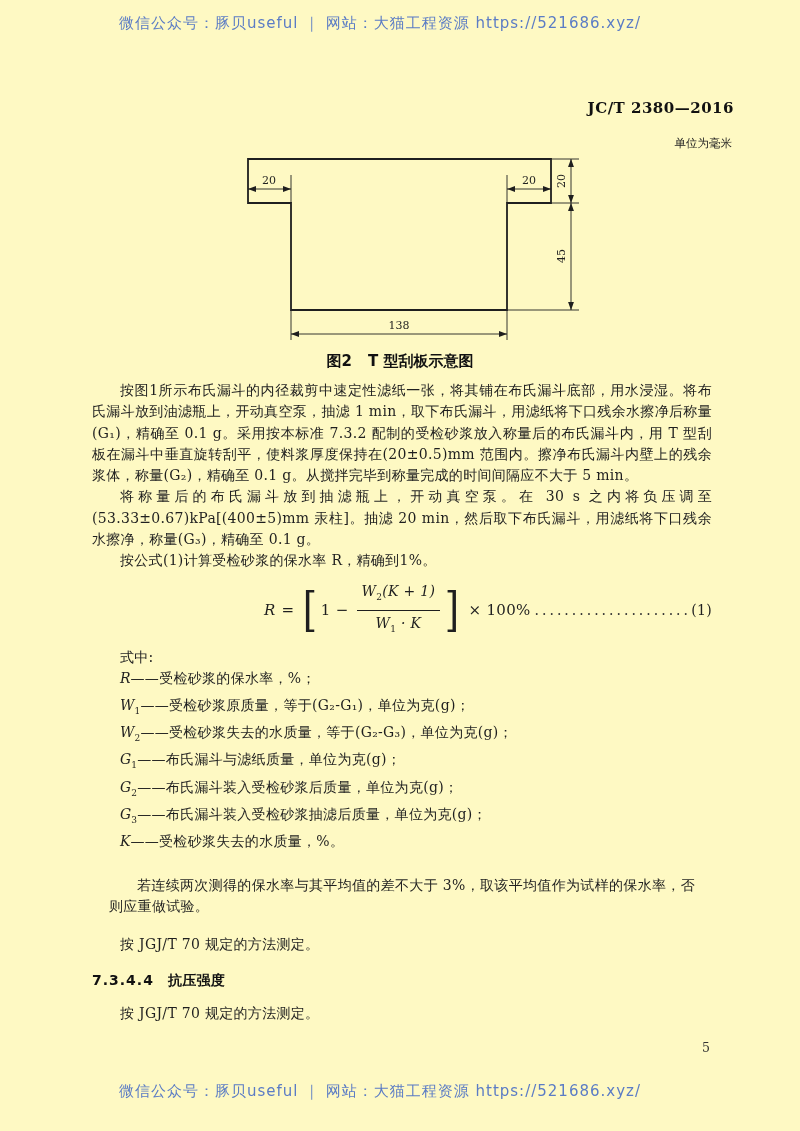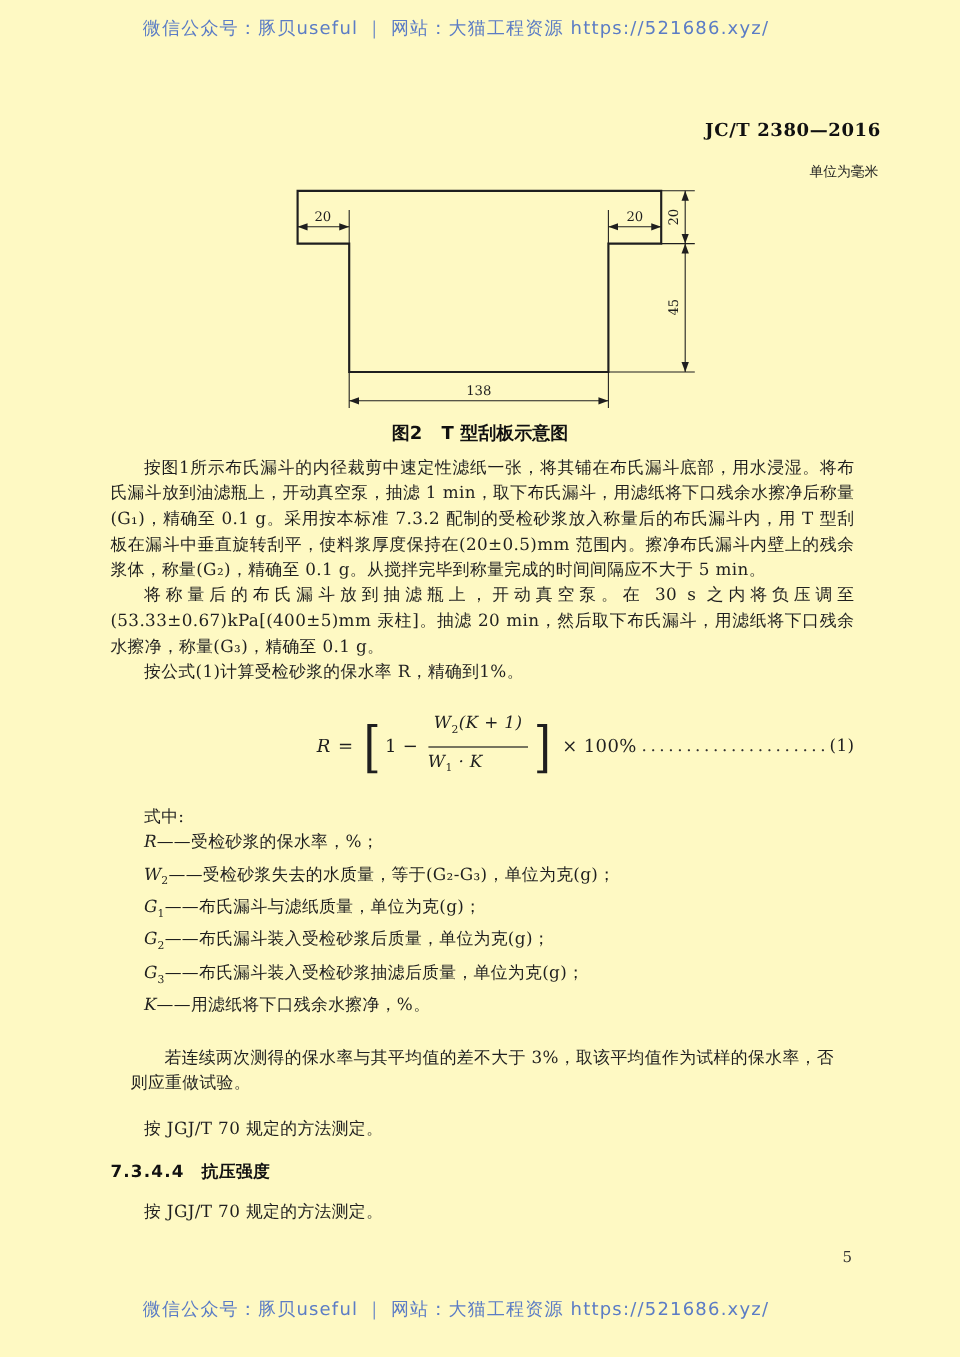--- a/index.html
+++ b/index.html
@@ -31,21 +31,21 @@
     position:absolute;top:380px;left:92px;width:620px;
     font-size:14px;line-height:21.3px;letter-spacing:.3px;color:#1f1f1f;
     text-align:justify;
   }
   .para{margin:0;text-indent:2em;}
   .formula{display:flex;align-items:center;margin:9px 0 7px 0;text-align:left;}
   .f-expr{display:inline-flex;align-items:center;margin-left:172px;font-size:15px;white-space:nowrap;}
   .f-expr i{font-family:"DejaVu Serif","Liberation Serif",serif;}
   .f-sp{display:inline-block;width:6px;}
   .bracket{font-size:46px;font-weight:300;line-height:0.85;padding:0 1px;transform:scaleX(.8);}
-  .frac{display:inline-flex;flex-direction:column;vertical-align:middle;margin:12px 2px;font-size:14px;}
+  .frac{display:inline-flex;flex-direction:column;text-align:center;vertical-align:middle;margin:0 2px;font-size:14px;}
   .frac .num{border-bottom:1.2px solid #1f1f1f;padding:0 5px 2px 5px;}
   .frac .den{padding-top:2px;}
   .frac sub{font-size:9px;}
   .f-dots{flex:1;overflow:hidden;white-space:nowrap;letter-spacing:3px;margin:0 4px;color:#333;}
   .f-no{white-space:nowrap;}
   .shizhong{margin:3px 0 0 0;padding-left:2em;}
   .def-line{padding-left:2em;}
   .def-line i{letter-spacing:0;}
   .def-line sub{font-size:9px;}
   .closing{margin:17px;text-indent:2em;}
@@ -136,25 +136,26 @@
         <span>× 100%</span>
       </span>
       <span class="f-dots">..................................................</span>
       <span class="f-no">(1)</span>
     </div>
 
     <p class="shizhong">式中:</p>
 
     <div class="defs">
       <div class="def-line"><i>R</i><sub></sub><span>——受检砂浆的保水率，%；</span></div>
+      <div class="def-line"><i>W</i><sub>1</sub><span>——受检砂浆原质量，等于(G₂-G₁)，单位为克(g)；</span></div>
       <div class="def-line"><i>W</i><sub>2</sub><span>——受检砂浆失去的水质量，等于(G₂-G₃)，单位为克(g)；</span></div>
       <div class="def-line"><i>G</i><sub>1</sub><span>——布氏漏斗与滤纸质量，单位为克(g)；</span></div>
       <div class="def-line"><i>G</i><sub>2</sub><span>——布氏漏斗装入受检砂浆后质量，单位为克(g)；</span></div>
       <div class="def-line"><i>G</i><sub>3</sub><span>——布氏漏斗装入受检砂浆抽滤后质量，单位为克(g)；</span></div>
-      <div class="def-line"><i>K</i><sub></sub><span>——用滤纸将下口残余水擦净，%。</span></div>
+      <div class="def-line"><i>K</i><sub></sub><span>——受检砂浆失去的水质量，%。</span></div>
     </div>
 
     <p class="closing">若连续两次测得的保水率与其平均值的差不大于 3%，取该平均值作为试样的保水率，否则应重做试验。</p>
 
     <p class="sec-body">按 JGJ/T 70 规定的方法测定。</p>
 
 
     <p class="sec-heading"><span class="num">7.3.4.4</span><span>抗压强度</span></p>
     <p class="sec-body">按 JGJ/T 70 规定的方法测定。</p>
 

